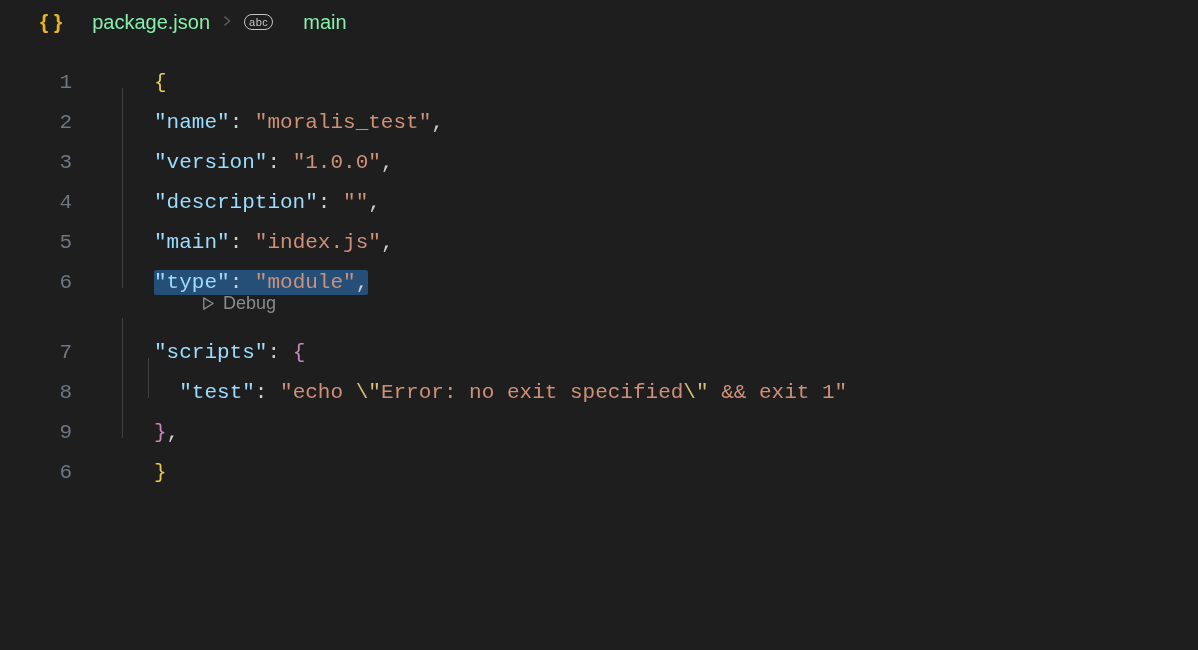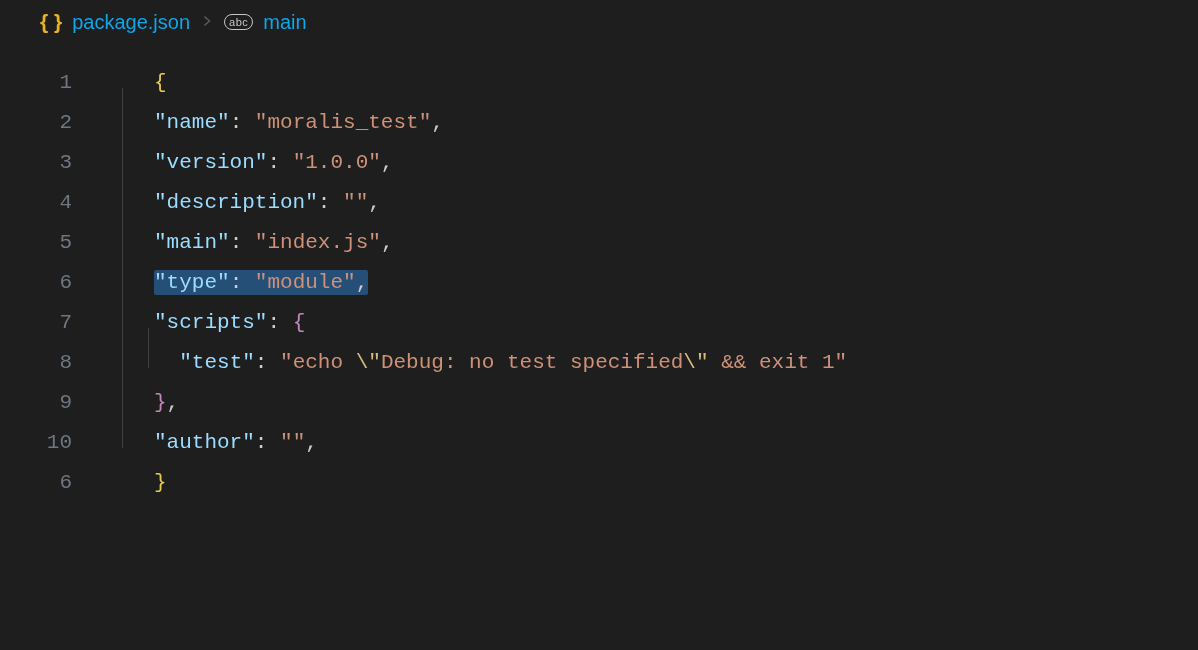--- a/index.html
+++ b/index.html
@@ -33,21 +33,21 @@
   }
   .breadcrumb .abc-box {
     border: 1.5px solid #c5c5c5;
     border-radius: 8px;
     font-size: 11px;
     padding: 1px 4px;
     color: #c5c5c5;
     font-family: sans-serif;
     letter-spacing: 0.5px;
   }
-  .breadcrumb span.label { color: #0ea5e9; }
+  .breadcrumb span.label { color: #86efac; margin-left: 20px; }
 
   .editor {
     padding-top: 4px;
     user-select: text;
   }
   .line {
     display: flex;
     align-items: baseline;
     line-height: 1.9;
     height: 40px;
@@ -171,53 +171,54 @@
   </div>
 
   <div class="line">
     <div class="line-num">6</div>
     <div class="guide-area">
         <div class="guide-line1"></div>
       </div>
     <div class="code"><span class="highlight"><span class="tok-key">"type"</span><span class="tok-punc">: </span><span class="tok-str">"module"</span><span class="tok-punc">,</span></span></div>
   </div>
 
+  <div class="codelens">
+    <span class="play">
+      <svg viewBox="0 0 16 16">
+          <path d="M4 2v12l10-6z" fill="none" stroke="#8b8b8b" stroke-width="1.4" stroke-linejoin="round"></path>
+        </svg>
+    </span>
+    <span>Debug</span>
+  </div>
 
   <div class="line">
     <div class="line-num">7</div>
     <div class="guide-area">
         <div class="guide-line1"></div>
       </div>
     <div class="code"><span class="tok-key">"scripts"</span><span class="tok-punc">: </span><span class="tok-brace-p">{</span></div>
   </div>
 
   <div class="line">
     <div class="line-num">8</div>
     <div class="guide-area">
         <div class="guide-line1"></div>
         <div class="guide-line2"></div>
       </div>
-    <div class="code">  <span class="tok-key">"test"</span><span class="tok-punc">: </span><span class="tok-str">"echo </span><span class="tok-esc">\"</span><span class="tok-str">Debug: no test specified</span><span class="tok-esc">\"</span><span class="tok-str"> &amp;&amp; exit 1"</span></div>
+    <div class="code">  <span class="tok-key">"test"</span><span class="tok-punc">: </span><span class="tok-str">"echo </span><span class="tok-esc">\"</span><span class="tok-str">Error: no exit specified</span><span class="tok-esc">\"</span><span class="tok-str"> &amp;&amp; exit 1"</span></div>
   </div>
 
   <div class="line">
     <div class="line-num">9</div>
     <div class="guide-area">
         <div class="guide-line1"></div>
       </div>
     <div class="code"><span class="tok-brace-p">}</span><span class="tok-punc">,</span></div>
   </div>
 
-  <div class="line">
-    <div class="line-num">10</div>
-    <div class="guide-area">
-        <div class="guide-line1"></div>
-      </div>
-    <div class="code"><span class="tok-key">"author"</span><span class="tok-punc">: </span><span class="tok-str">""</span><span class="tok-punc">,</span></div>
-  </div>
 
 
   <div class="line">
     <div class="line-num">6</div>
     <div class="guide-area"></div>
     <div class="code"><span class="tok-brace-y">}</span></div>
   </div>
 
 
 </div>

